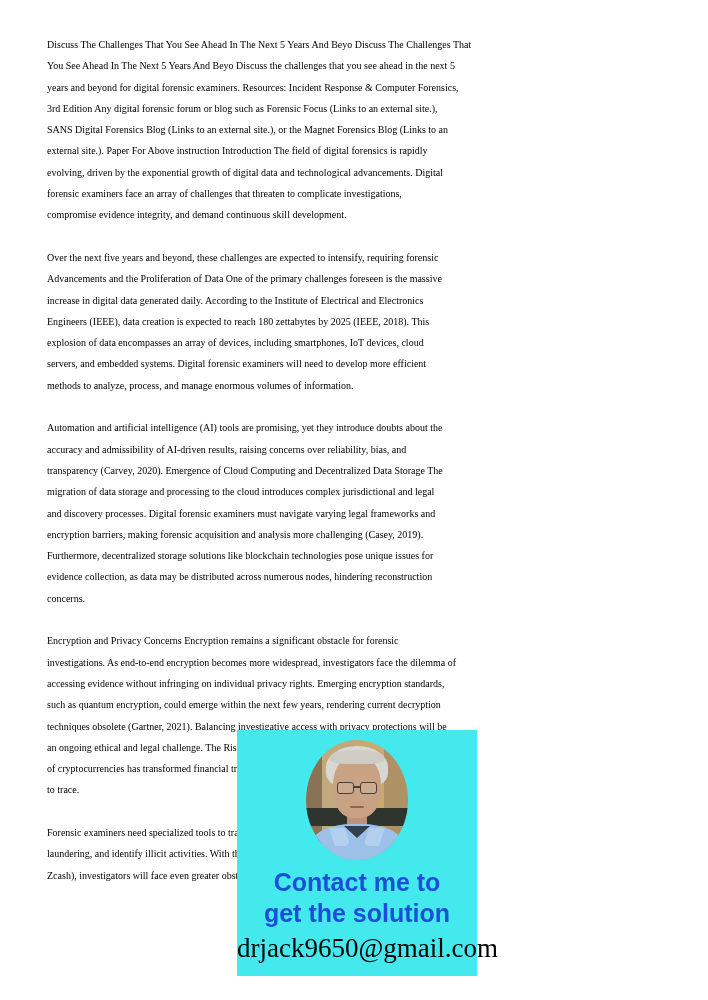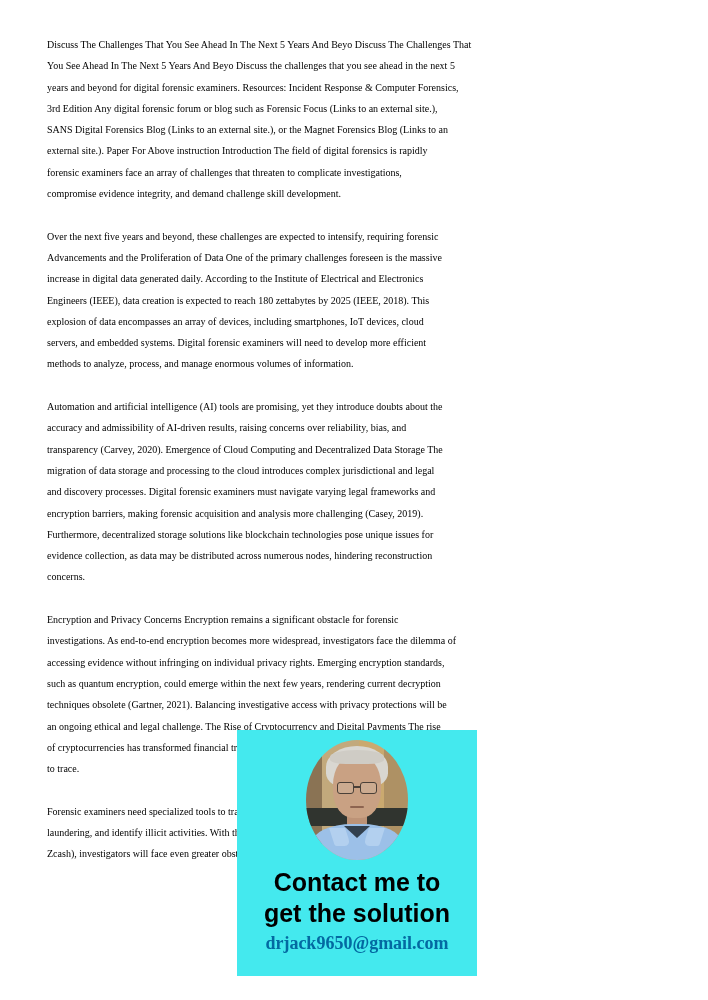--- a/index.html
+++ b/index.html
@@ -112,43 +112,44 @@
     width: 16px; height: 18px; background: #b3d0ef;
   }
   .ph-collar-l { left: 26px; transform: skewX(18deg); border-radius: 0 0 40% 10%; }
   .ph-collar-r { right: 26px; transform: skewX(-18deg); border-radius: 0 0 10% 40%; }
   .contact {
     margin-top: 7px;
     font-family: "Liberation Sans", sans-serif;
     font-weight: 700;
     font-size: 25px;
     line-height: 31px;
-    color: #000000;
+    color: #1d4ed8;
   }
   .email {
     margin-top: 4px;
     font-family: "Liberation Serif", serif;
-    font-weight: 700;
-    font-size: 18px;
-    color: #0369a1;
+    font-weight: 400;
+    font-size: 27px;
+    color: #000000;
   }
 </style>
 </head>
 <body>
 
 <div class="doc" id="doc">
     <div class="para">
       <div class="line">Discuss The Challenges That You See Ahead In The Next 5 Years And Beyo Discuss The Challenges That</div>
       <div class="line">You See Ahead In The Next 5 Years And Beyo Discuss the challenges that you see ahead in the next 5</div>
       <div class="line">years and beyond for digital forensic examiners. Resources: Incident Response &amp; Computer Forensics,</div>
       <div class="line">3rd Edition Any digital forensic forum or blog such as Forensic Focus (Links to an external site.),</div>
       <div class="line">SANS Digital Forensics Blog (Links to an external site.), or the Magnet Forensics Blog (Links to an</div>
       <div class="line">external site.). Paper For Above instruction Introduction The field of digital forensics is rapidly</div>
+      <div class="line">evolving, driven by the exponential growth of digital data and technological advancements. Digital</div>
       <div class="line">forensic examiners face an array of challenges that threaten to complicate investigations,</div>
-      <div class="line">compromise evidence integrity, and demand challenge skill development.</div>
+      <div class="line">compromise evidence integrity, and demand continuous skill development.</div>
     </div>
     <div class="para">
       <div class="line">Over the next five years and beyond, these challenges are expected to intensify, requiring forensic</div>
       <div class="line">Advancements and the Proliferation of Data One of the primary challenges foreseen is the massive</div>
       <div class="line">increase in digital data generated daily. According to the Institute of Electrical and Electronics</div>
       <div class="line">Engineers (IEEE), data creation is expected to reach 180 zettabytes by 2025 (IEEE, 2018). This</div>
       <div class="line">explosion of data encompasses an array of devices, including smartphones, IoT devices, cloud</div>
       <div class="line">servers, and embedded systems. Digital forensic examiners will need to develop more efficient</div>
       <div class="line">methods to analyze, process, and manage enormous volumes of information.</div>
     </div>

